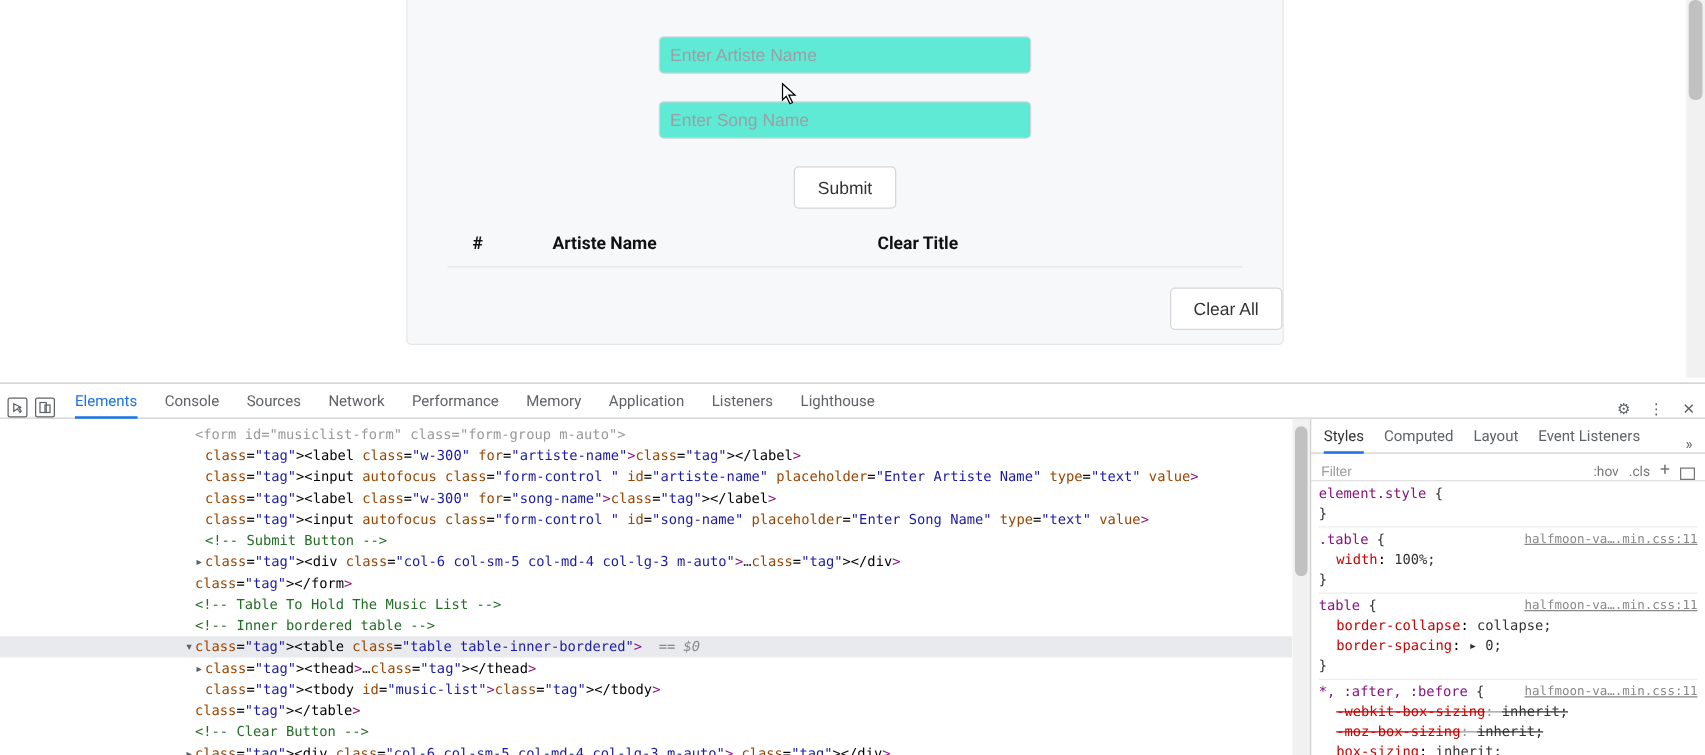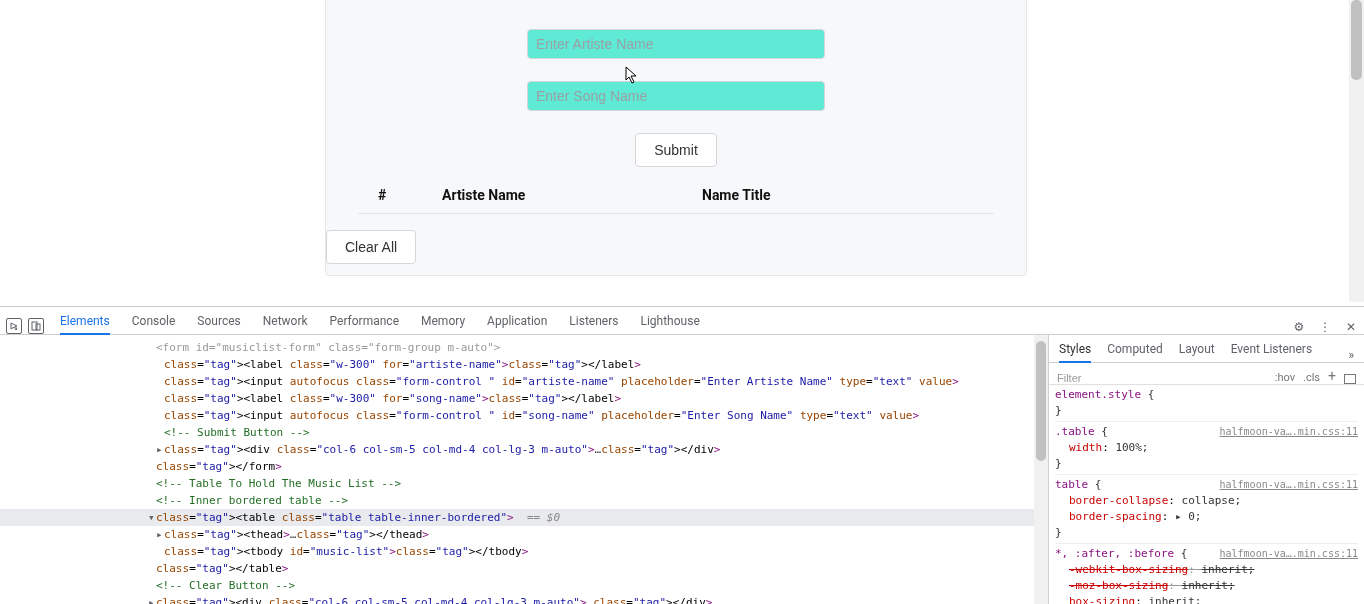--- a/index.html
+++ b/index.html
@@ -11,21 +11,21 @@
 .form-row { display: flex; justify-content: center; margin-bottom: 22px; }
 .form-control { width: 298px; height: 30px; border: 1px solid #d4d6d9; border-radius: 4px; padding: 4px 8px; font-size: 14px; color: #333; background: #5eead4; }
 .form-control::placeholder { color: #9aa0a6; }
 .btn { height: 34px; padding: 0 18px; border: 1px solid #d4d6d9; border-radius: 4px; background: #fff; font-size: 14px; color: #333; cursor: pointer; }
 .btn-row { display: flex; justify-content: center; margin-bottom: 10px; }
 .table-wrap { padding: 0 32px; }
 .table { width: 100%; border-collapse: collapse; font-size: 14px; }
 .table th { text-align: left; font-weight: 700; padding: 10px 14px; border-bottom: 1px solid #e4e6e8; color: #111; }
 .table th:first-child { width: 70px; padding-left: 20px; }
 .table th.col2 { width: 260px; }
-.clear-row { display: flex; justify-content: flex-start; margin-top: 16px; }
+.clear-row { display: flex; justify-content: flex-end; margin-top: 16px; }
 
 
 .right-scroll { position: absolute; right: 0; top: 0; width: 15px; height: 302px; background: #f1f1f1; }
 .right-scroll .thumb { position: absolute; top: 0; right: 2px; width: 11px; height: 80px; background: #c1c1c1; border-radius: 5px; }
 
 
 .devtools { position: absolute; left: 0; top: 306px; right: 0; bottom: 0; border-top: 1px solid #c9c9c9; background: #fff; display: flex; flex-direction: column; }
 .dt-toolbar { height: 28px; border-bottom: 1px solid #d0d0d0; display: flex; align-items: flex-end; padding: 0 6px; font-size: 12px; color: #5f6368; position: relative; }
 .dt-icon { width: 16px; height: 16px; border: 1px solid #5f6368; border-radius: 2px; margin-right: 6px; display: inline-flex; align-items: center; justify-content: center; }
 .dt-icon svg { width: 10px; height: 10px; }
@@ -90,21 +90,21 @@
     </div>
     <div class="btn-row">
       <button class="btn">Submit</button>
     </div>
     <div class="table-wrap">
       <table class="table">
         <thead>
           <tr>
             <th>#</th>
             <th class="col2">Artiste Name</th>
-            <th>Name Title</th>
+            <th>Clear Title</th>
             <th style="width:60px"></th>
           </tr>
         </thead>
       </table>
     </div>
     <div class="clear-row">
       <button class="btn">Clear All</button>
     </div>
   </div>
   <div class="right-scroll">

